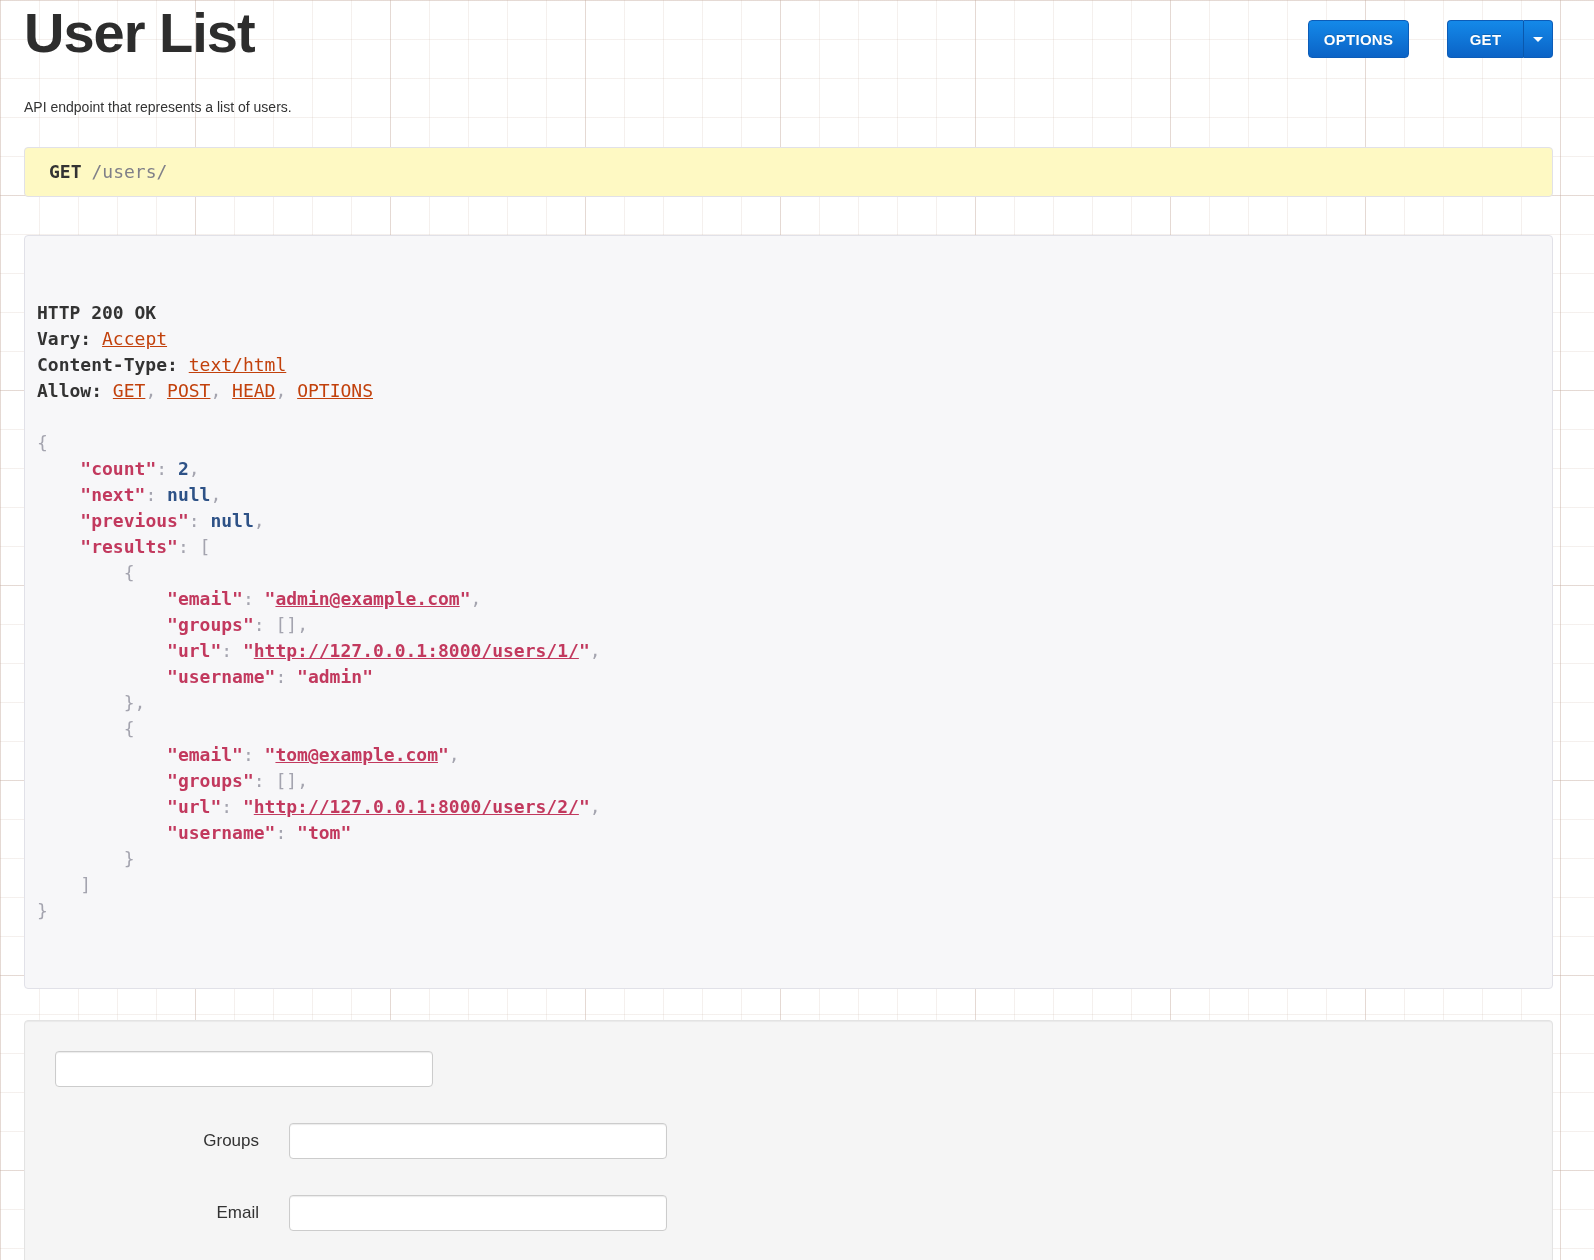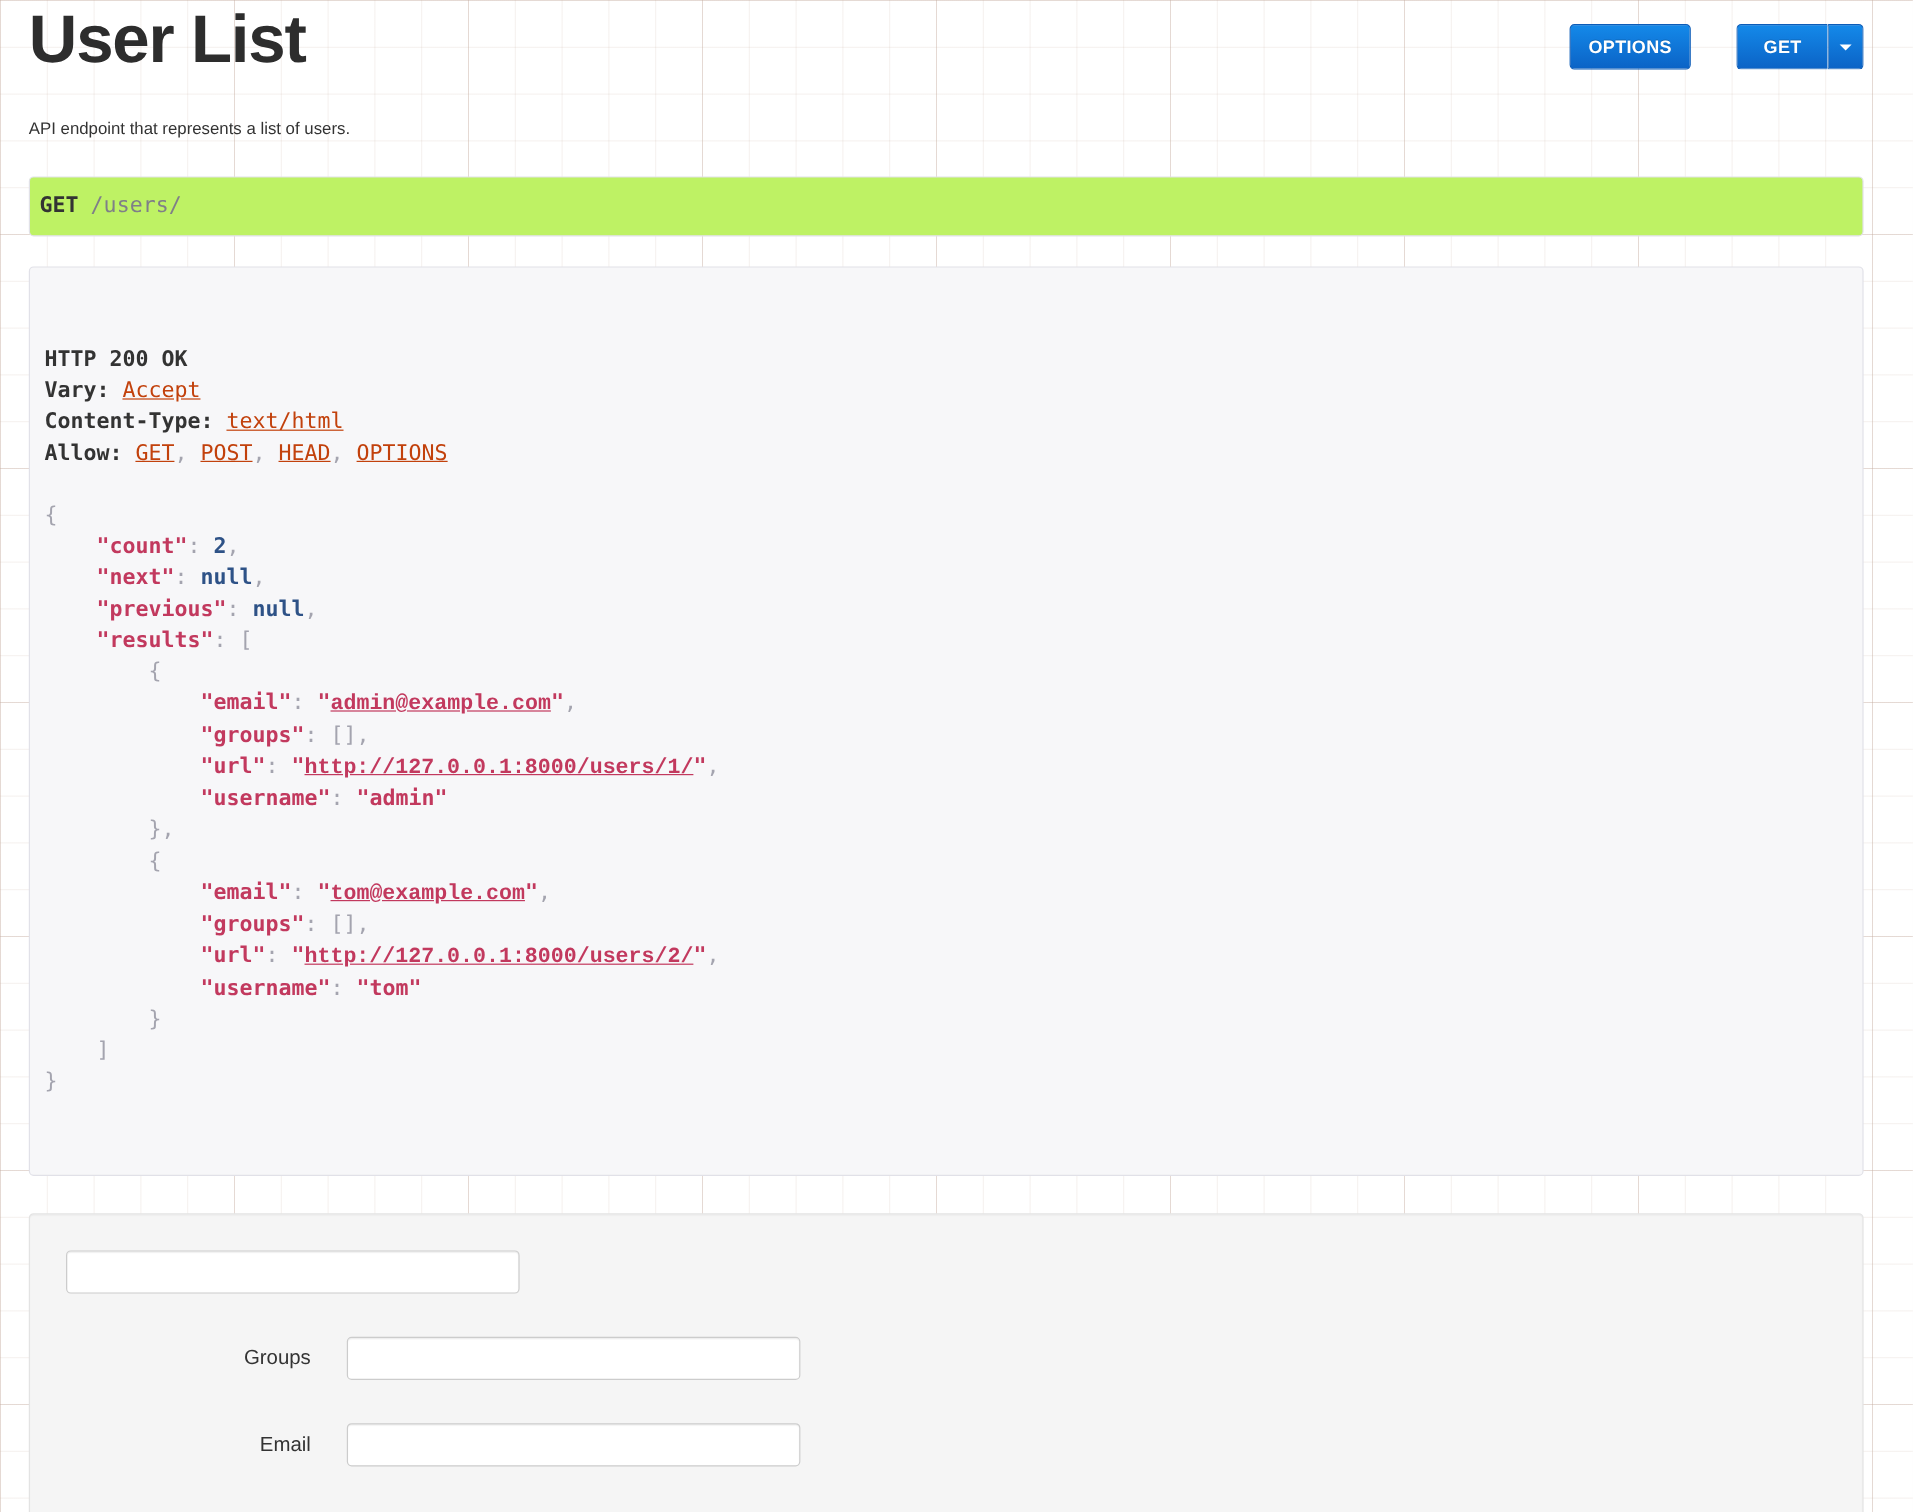--- a/index.html
+++ b/index.html
@@ -31,38 +31,38 @@
   }
   .btn-options { width: 101px; margin-right: 38px; }
   .btn-split { display: flex; }
   .btn-split .btn-main { width: 76px; border-radius: 4px 0 0 4px; border-right: none; }
   .btn-split .btn-caret { width: 30px; border-radius: 0 4px 4px 0; border-left: 1px solid #0a58ad; }
   .caret-down { width: 0; height: 0; border-left: 5px solid transparent; border-right: 5px solid transparent; border-top: 5px solid #fff; }
 
   .mono { font-family: "DejaVu Sans Mono", monospace; }
 
   .request-bar {
-    margin-top: 32px; padding: 11px 8px;
-    background: #bef264; border: 1px solid #e1e1e8; border-radius: 4px;
+    margin-top: 32px; padding: 11px 24px;
+    background: #fef9c3; border: 1px solid #e1e1e8; border-radius: 4px;
     font-size: 18px; line-height: 26px;
   }
   .request-bar .method { font-weight: bold; color: #333; margin-right: 10px; }
   .request-bar .path { color: #7f7f88; }
 
   .response-panel {
-    margin-top: 25px; padding: 12px;
+    margin-top: 38px; padding: 12px;
     background: #f7f7f9; border: 1px solid #e1e1e8; border-radius: 4px;
     font-size: 18px; line-height: 26px; white-space: pre;
   }
   .code-line { min-height: 26px; }
   .nam { color: #333; font-weight: bold; }
   .val { color: #c2410c; text-decoration: underline; }
   .key { color: #c2395e; font-weight: bold; }
   .str { color: #c2395e; font-weight: bold; }
-  a.lnk { color: #c2395e; font-weight: bold; text-decoration: underline; cursor: pointer; font-family: Liberation Mono, monospace; }
+  a.lnk { color: #c2395e; font-weight: bold; text-decoration: underline; cursor: pointer; }
   .lit { color: #2e5287; font-weight: bold; }
   .pun { color: #a4a4af; }
 
   .form-panel {
     margin-top: 31px; height: 316px; padding-top: 30px;
     background: #f5f5f5; border: 1px solid #e3e3e3; border-radius: 4px;
     box-shadow: inset 0 1px 1px rgba(0,0,0,0.05);
   }
   .form-row { display: flex; margin-bottom: 36px; }
   .form-label { width: 234px; padding-right: 0; text-align: right; font-size: 17px; color: #333; line-height: 36px; }

